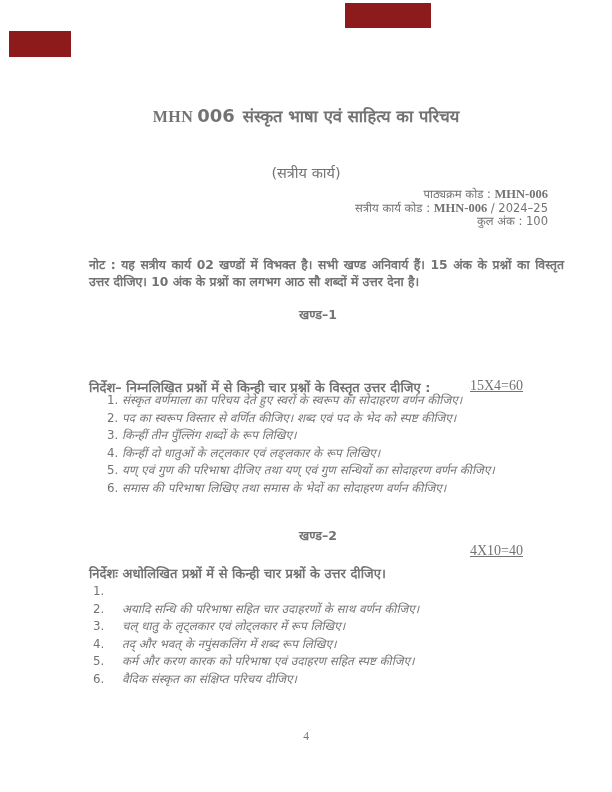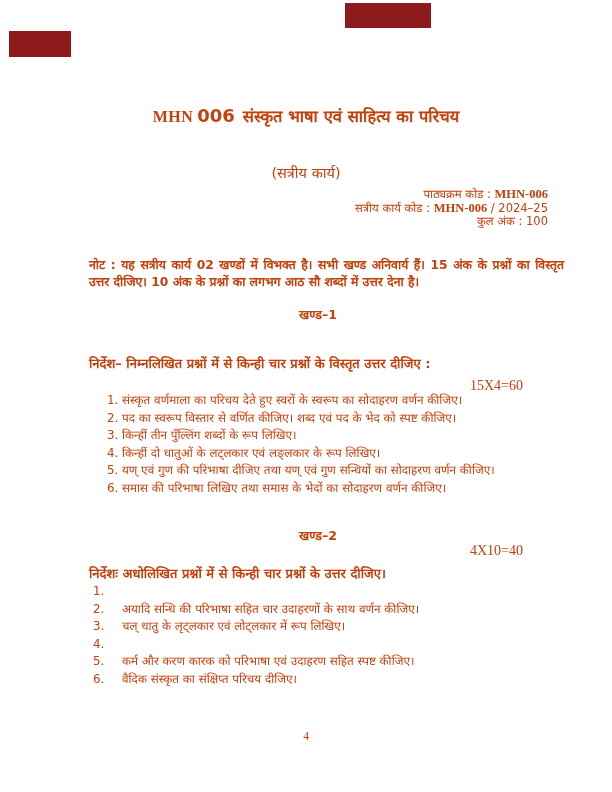--- a/index.html
+++ b/index.html
@@ -1,18 +1,18 @@
 <!DOCTYPE html>
 <html><head>
 <meta charset="utf-8">
 <style>
   html,body{margin:0;padding:0;background:#ffffff;}
   .page{
     position:relative;width:612px;height:792px;margin:0 auto;background:#ffffff;
-    font-family:"DejaVu Sans",sans-serif;color:#c2410c;overflow:hidden;
+    font-family:"DejaVu Sans",sans-serif;color:#737373;overflow:hidden;
   }
   .redaction{position:absolute;}
   .redaction-a{left:345px;top:3px;width:86px;height:25px;}
   .redaction-b{left:9px;top:31px;width:62px;height:26px;}
 
   .title{position:absolute;top:92px;left:0;width:100%;text-align:center;margin:0;font-weight:bold;white-space:nowrap;}
   .t-code-prefix{font-family:"Liberation Serif",serif;font-size:16px;letter-spacing:0.5px;}
   .t-code-num{font-size:18px;margin-left:4px;}
   .t-text{font-size:16.5px;margin-left:8px;}
 
@@ -22,34 +22,34 @@
   .meta .code{font-family:"Liberation Serif",serif;font-weight:bold;font-size:12.5px;}
 
   .note{position:absolute;top:241px;left:73px;width:475px;margin:16px;font-weight:bold;
         font-size:12.3px;line-height:17px;text-align:justify;}
 
   .sec-head{position:absolute;left:12px;width:100%;text-align:center;font-weight:bold;font-size:12.5px;}
   .s1-head{top:306px;}
   .s2-head{top:527px;}
 
   .instruction{position:absolute;left:89px;font-weight:bold;font-size:13px;white-space:nowrap;}
-  .s1-inst{top:354px;}
+  .s1-inst{top:378px;}
   .s2-inst{top:564px;}
 
-  .marks{position:absolute;right:89px;font-family:"Liberation Serif",serif;font-size:14px;}
+  .marks{position:absolute;right:89px;font-family:"Liberation Serif",serif;font-size:14px;text-decoration:underline;}
   .s1-marks{top:378px;}
   .s2-marks{top:543px;}
 
   .questions{position:absolute;font-size:11.8px;}
   .s1-q{top:392px;left:107px;}
   .s2-q{top:583px;left:93px;}
   .q-row{display:flex;line-height:17.6px;white-space:nowrap;}
   .s1-q .qnum{flex:0 0 15px;}
   .s2-q .qnum{flex:0 0 29px;}
-  .qtext{flex:0 0 auto;}
+  .qtext{flex:0 0 auto;font-style:italic;}
 
   .page-num{position:absolute;top:730px;left:0;width:100%;text-align:center;
             font-family:"Liberation Serif",serif;font-size:11.5px;}
 </style>
 </head>
 <body>
 
 <div class="page">
 
   <div class="redaction redaction-a" style="background: rgb(142, 27, 27);"></div>
@@ -109,20 +109,21 @@
     <div class="q-row">
         <span class="qnum">2.</span>
         <span class="qtext">अयादि सन्धि की परिभाषा सहित चार उदाहरणों के साथ वर्णन कीजिए।</span>
       </div>
     <div class="q-row">
         <span class="qnum">3.</span>
         <span class="qtext">चल् धातु के लृट्लकार एवं लोट्लकार में रूप लिखिए।</span>
       </div>
     <div class="q-row">
         <span class="qnum">4.</span>
+        <span class="qtext">तद् और भवत् के नपुंसकलिंग में शब्द रूप लिखिए।</span>
       </div>
     <div class="q-row">
         <span class="qnum">5.</span>
         <span class="qtext">कर्म और करण कारक को परिभाषा एवं उदाहरण सहित स्पष्ट कीजिए।</span>
       </div>
     <div class="q-row">
         <span class="qnum">6.</span>
         <span class="qtext">वैदिक संस्कृत का संक्षिप्त परिचय दीजिए।</span>
       </div>
   </div>

